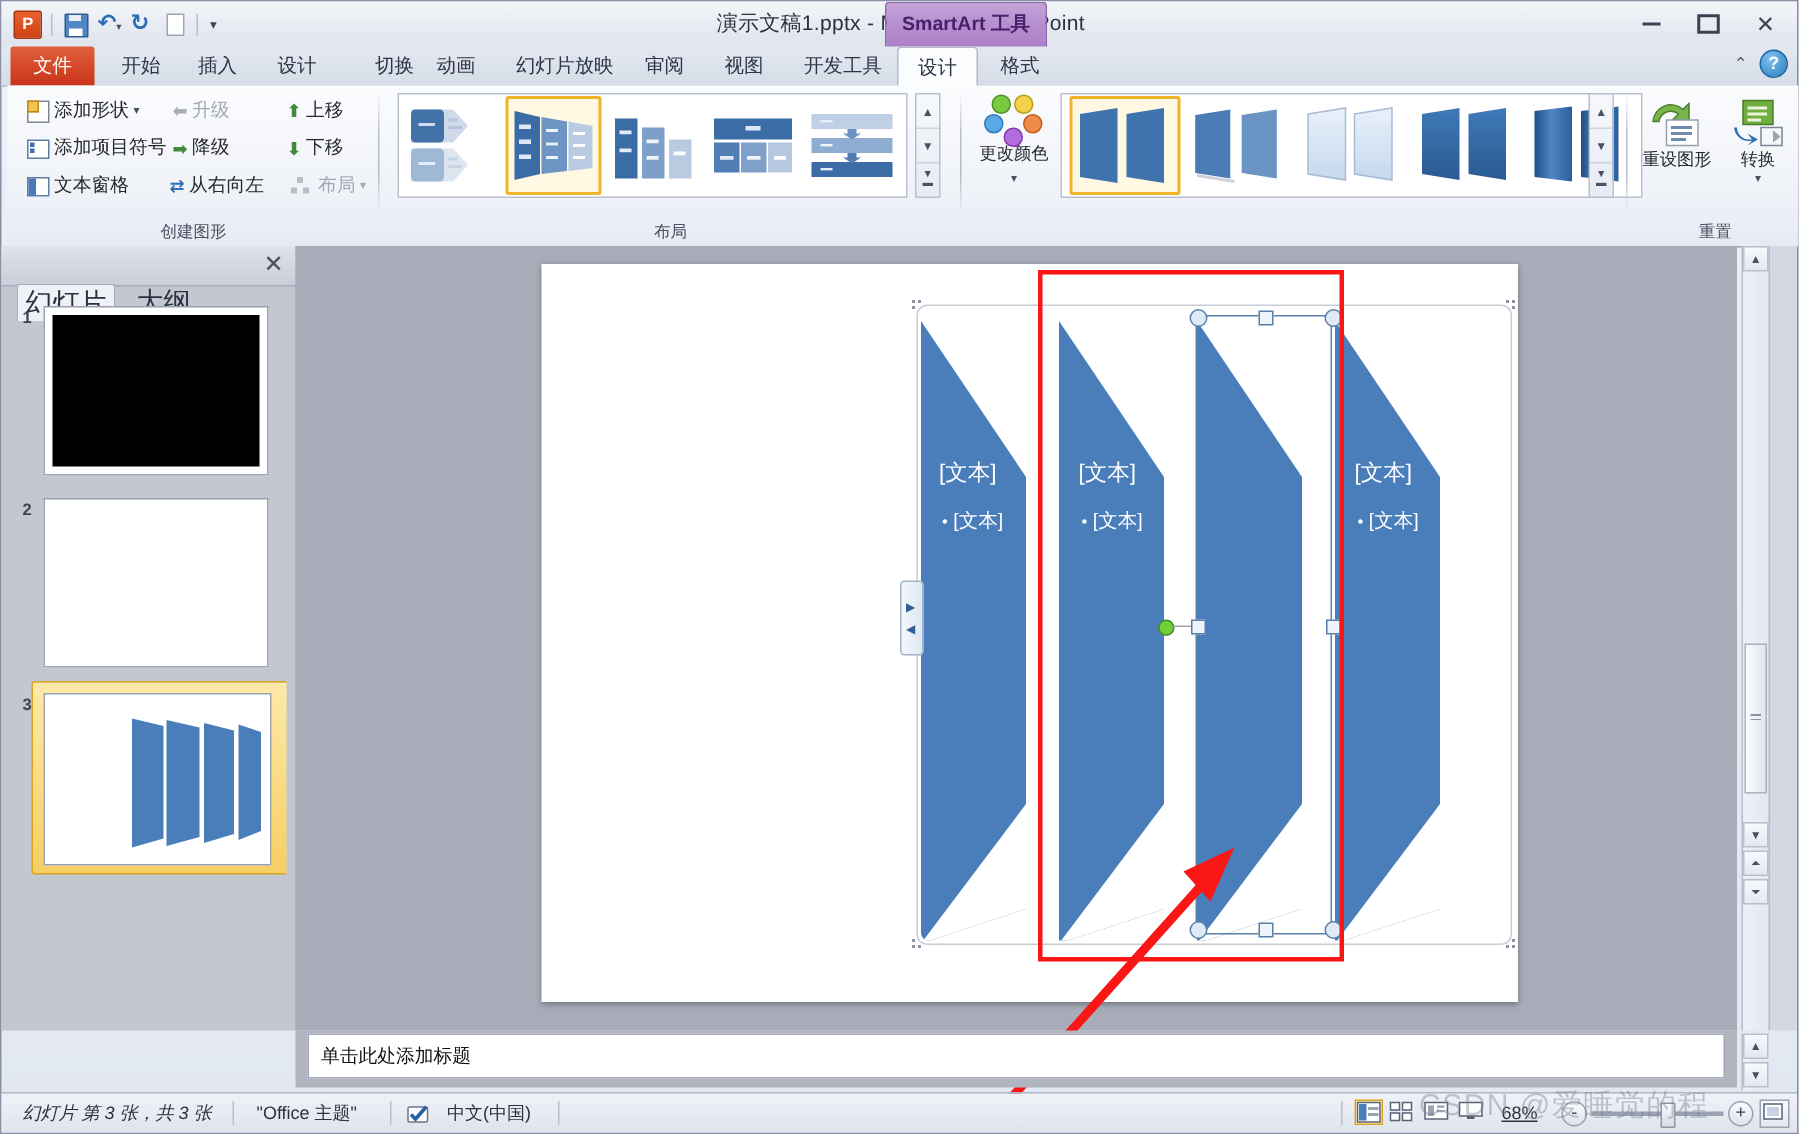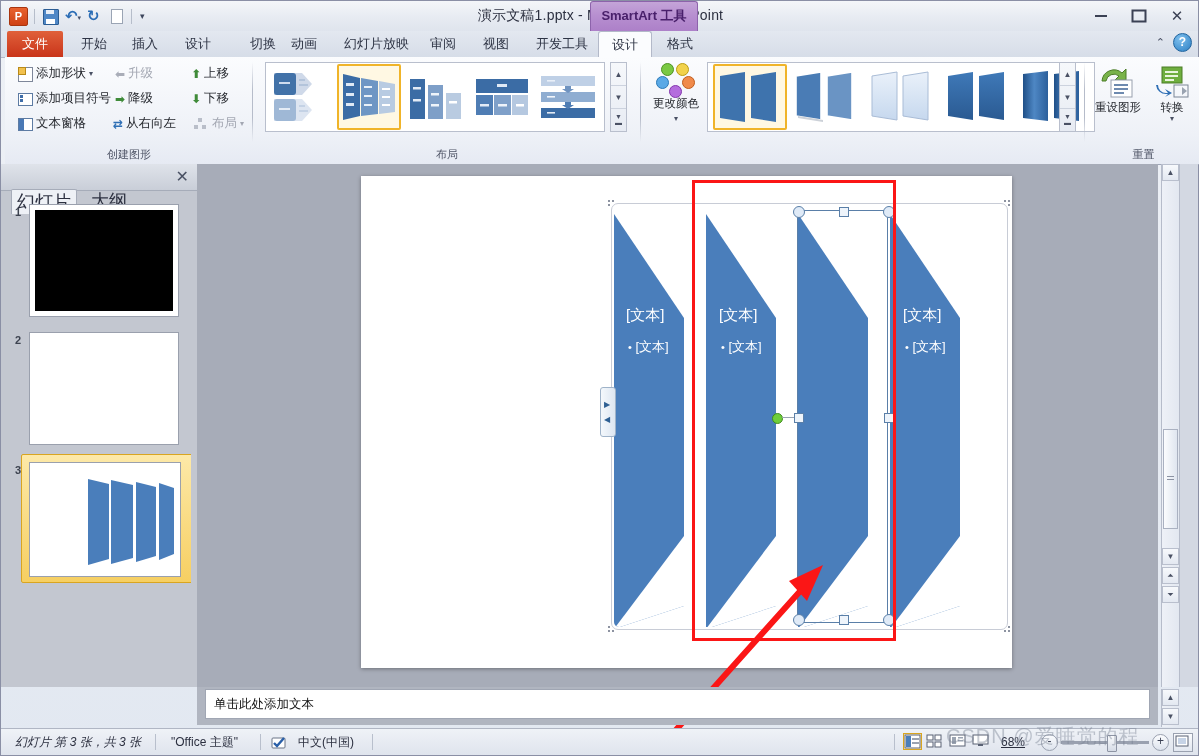--- a/index.html
+++ b/index.html
@@ -686,21 +686,21 @@
     <div class="btn" style="position:absolute;top:0;left:0;width:17px;height:17px;
         background:linear-gradient(180deg,#f7f9fc,#e3e8f1);border:1px solid #b9bfcd;box-sizing:border-box;
         display:flex;align-items:center;justify-content:center;font-size:8px;color:#4a5164;">▲</div>
     <div class="btn" style="position:absolute;top:19px;left:0;width:17px;height:17px;
         background:linear-gradient(180deg,#f7f9fc,#e3e8f1);border:1px solid #b9bfcd;box-sizing:border-box;
         display:flex;align-items:center;justify-content:center;font-size:8px;color:#4a5164;">▼</div>
   </div>
 
   <div class="notes">
     <div class="notesbox">
-      <span>单击此处添加文本</span>
+      <span>单击此处添加标题</span>
     </div>
   </div>
 
   <div class="status">
     <div class="st-item" style="left:14px;font-style:italic;">幻灯片 第 3 张，共 3 张</div>
     <div class="st-sep" style="left:154px;"></div>
     <div class="st-item" style="left:170px;">"Office 主题"</div>
     <div class="st-sep" style="left:259px;"></div>
     <div class="st-item" style="left:270px;width:22px;">
       <svg width="18" height="16" viewBox="0 0 18 16" style="vertical-align:middle;">

